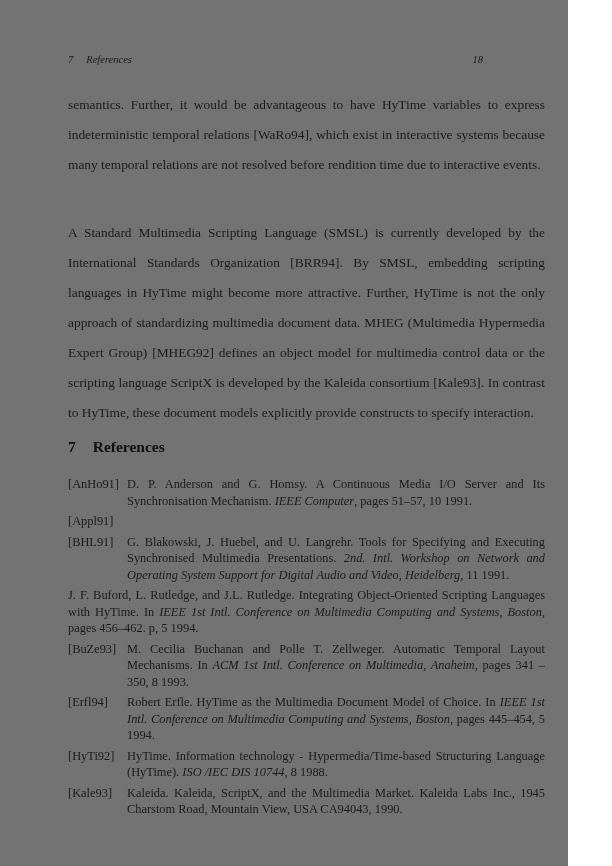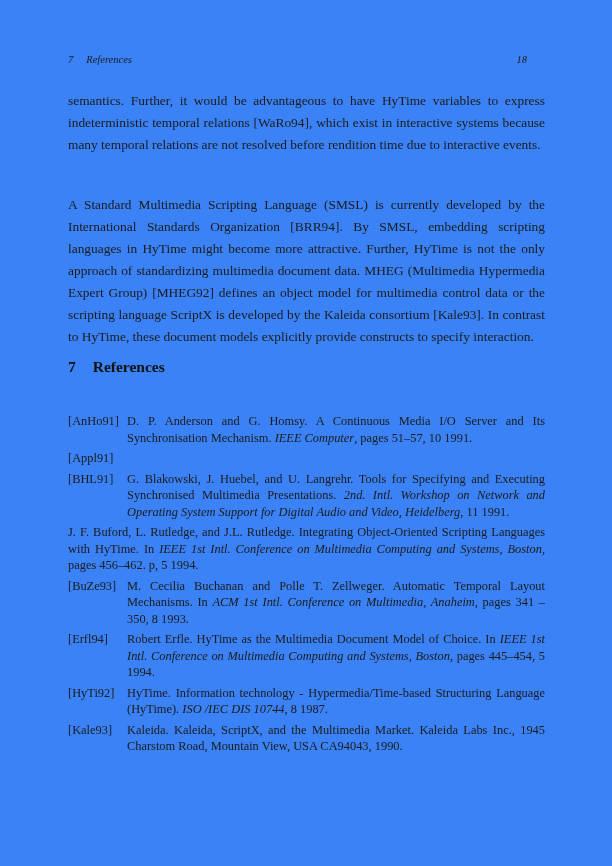--- a/index.html
+++ b/index.html
@@ -2,23 +2,23 @@
 <html><head>
 <meta charset="utf-8">
 <style>
   html, body {
     margin: 0;
     padding: 0;
     background: #ffffff;
   }
   .page {
     position: relative;
-    width: 612px;
+    width: 568px;
     height: 866px;
-    background: #3b82f6;
+    background: #737373;
     font-family: "Liberation Serif", serif;
     color: #1b1b1b;
     overflow: hidden;
   }
   .running-header {
     position: absolute;
     top: 54px;
     left: 68px;
     right: 85px;
     display: flex;
@@ -31,41 +31,41 @@
     margin-right: 13px;
   }
   .content {
     position: absolute;
     top: 90px;
     left: 68px;
     width: 477px;
   }
   .para {
     font-size: 13.4px;
-    line-height: 22px;
+    line-height: 30px;
     text-align: justify;
     margin: 0;
   }
   .para + .para {
     margin-top: 38px;
   }
   .section-heading {
     margin: 0;
     margin-top: 9px;
     font-size: 15.5px;
     font-weight: bold;
     line-height: 20px;
     color: #111;
   }
   .section-heading .sec-num {
     display: inline-block;
     margin-right: 17px;
   }
   .ref-list {
-    margin-top: 36px;
+    margin-top: 19px;
   }
   .ref-row {
     display: flex;
     font-size: 12.4px;
     line-height: 16.5px;
     margin-bottom: 4px;
   }
   .ref-label {
     flex: none;
     width: 59px;
@@ -117,21 +117,21 @@
         <div class="ref-row">
           <span class="ref-label">[BuZe93]</span>
           <span class="ref-text"><span>M. Cecilia Buchanan and Polle T. Zellweger. Automatic Temporal Layout Mechanisms. In </span><span class="it">ACM 1st Intl. Conference on Multimedia, Anaheim</span><span>, pages 341 – 350, 8 1993.</span></span>
         </div>
         <div class="ref-row">
           <span class="ref-label">[Erfl94]</span>
           <span class="ref-text"><span>Robert Erfle. HyTime as the Multimedia Document Model of Choice. In </span><span class="it">IEEE 1st Intl. Conference on Multimedia Computing and Systems, Boston</span><span>, pages 445–454, 5 1994.</span></span>
         </div>
         <div class="ref-row">
           <span class="ref-label">[HyTi92]</span>
-          <span class="ref-text"><span>HyTime. Information technology - Hypermedia/Time-based Structuring Language (HyTime). </span><span class="it">ISO /IEC DIS 10744</span><span>, 8 1987.</span></span>
+          <span class="ref-text"><span>HyTime. Information technology - Hypermedia/Time-based Structuring Language (HyTime). </span><span class="it">ISO /IEC DIS 10744</span><span>, 8 1988.</span></span>
         </div>
         <div class="ref-row">
           <span class="ref-label">[Kale93]</span>
           <span class="ref-text"><span>Kaleida. Kaleida, ScriptX, and the Multimedia Market. Kaleida Labs Inc., 1945 Charstom Road, Mountain View, USA CA94043, 1990.</span></span>
         </div>
       </div>
 
   </div>
 
 </div>

